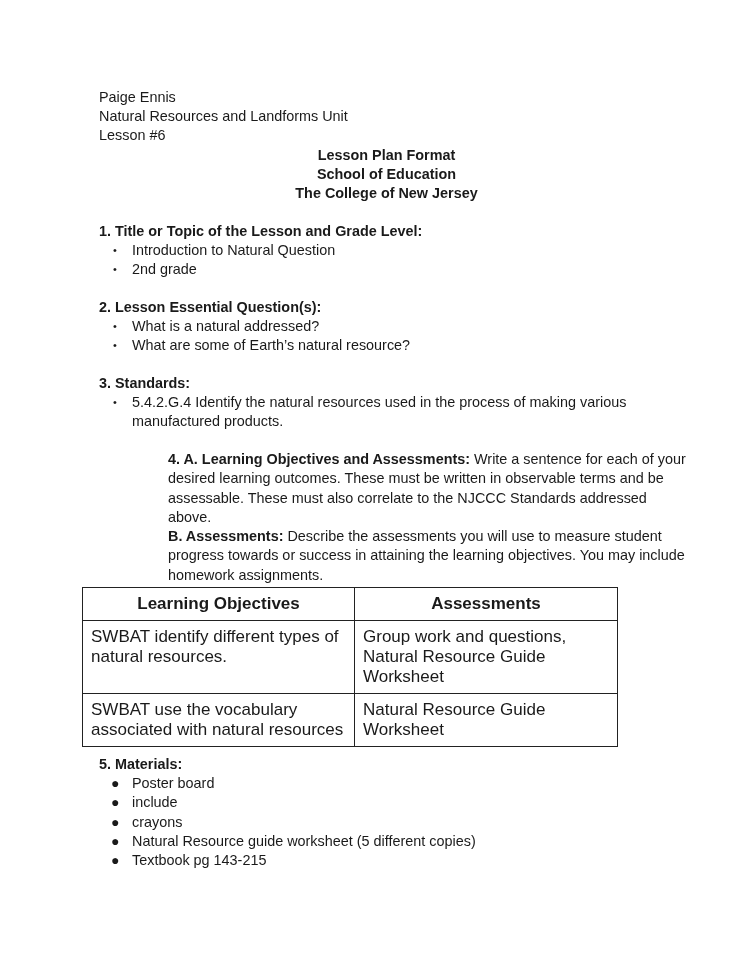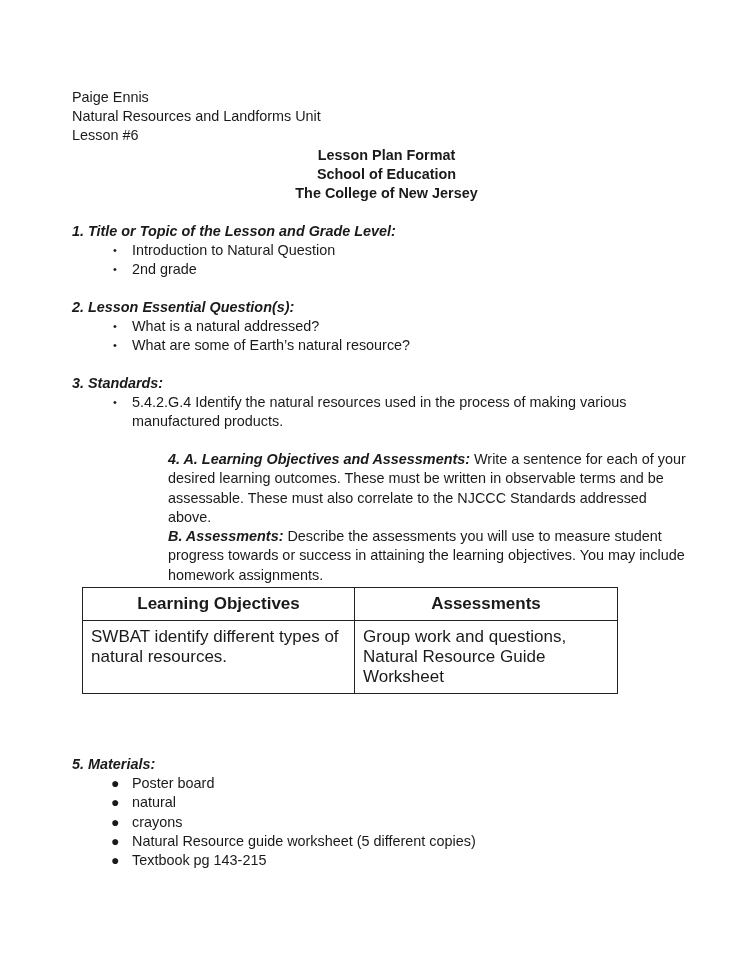--- a/index.html
+++ b/index.html
@@ -2,23 +2,23 @@
 <html><head>
   <meta charset="utf-8">
   <style>
     html, body { margin: 0; padding: 0; background: #ffffff; }
     body {
       width: 749px; height: 970px; position: relative; overflow: hidden;
       font-family: "Liberation Sans", sans-serif; color: #1a1a1a;
       font-size: 14.4px;
     }
     .line { position: absolute; left: 0; white-space: nowrap; line-height: 19px; }
-    .plain { left: 72px; }
+    .plain { left: 99px; }
     .center { left: 0; width: 749px; text-align: center; font-weight: bold; padding-left: 0; }
-    .b { font-weight: bold; font-style: italic; }
+    .b { font-weight: bold; }
     .bullet { position: absolute; left: 111px; width: 8px; text-align: center; }
     .btext { position: absolute; left: 132px; }
     .dot-small { font-size: 11px; }
     .dot-big { font-size: 14px; }
     .para { position: absolute; left: 132px; width: 520px; line-height: 19.4px; white-space: normal; margin-left: 36px; }
     table.lo {
       position: absolute; left: 82px; top: 587px; width: 536px;
       border-collapse: collapse; font-size: 17px;
     }
     table.lo td, table.lo th {
@@ -81,31 +81,35 @@
   <table class="lo">
     <tbody>
         <tr>
       <th>Learning Objectives</th>
       <th>Assessments</th>
     </tr>
     <tr class="r1">
       <td class="c1">SWBAT identify different types of natural resources.</td>
       <td>Group work and questions, Natural Resource Guide Worksheet</td>
     </tr>
+    <tr class="r2">
+      <td class="c1">SWBAT use the vocabulary associated with natural resources</td>
+      <td>Natural Resource Guide Worksheet</td>
+    </tr>
   </tbody>
     </table>
 
   <div class="line plain b" style="top:755px">5.  Materials:</div>
   <div class="line" style="top:774px; width:749px">
     <span class="bullet dot-big">●</span>
     <span class="btext">Poster board</span>
   </div>
   <div class="line" style="top:793px; width:749px">
     <span class="bullet dot-big">●</span>
-    <span class="btext">natural</span>
+    <span class="btext">include</span>
   </div>
   <div class="line" style="top:813px; width:749px">
     <span class="bullet dot-big">●</span>
     <span class="btext">crayons</span>
   </div>
   <div class="line" style="top:832px; width:749px">
     <span class="bullet dot-big">●</span>
     <span class="btext">Natural Resource guide worksheet (5 different copies)</span>
   </div>
   <div class="line" style="top:851px; width:749px">

